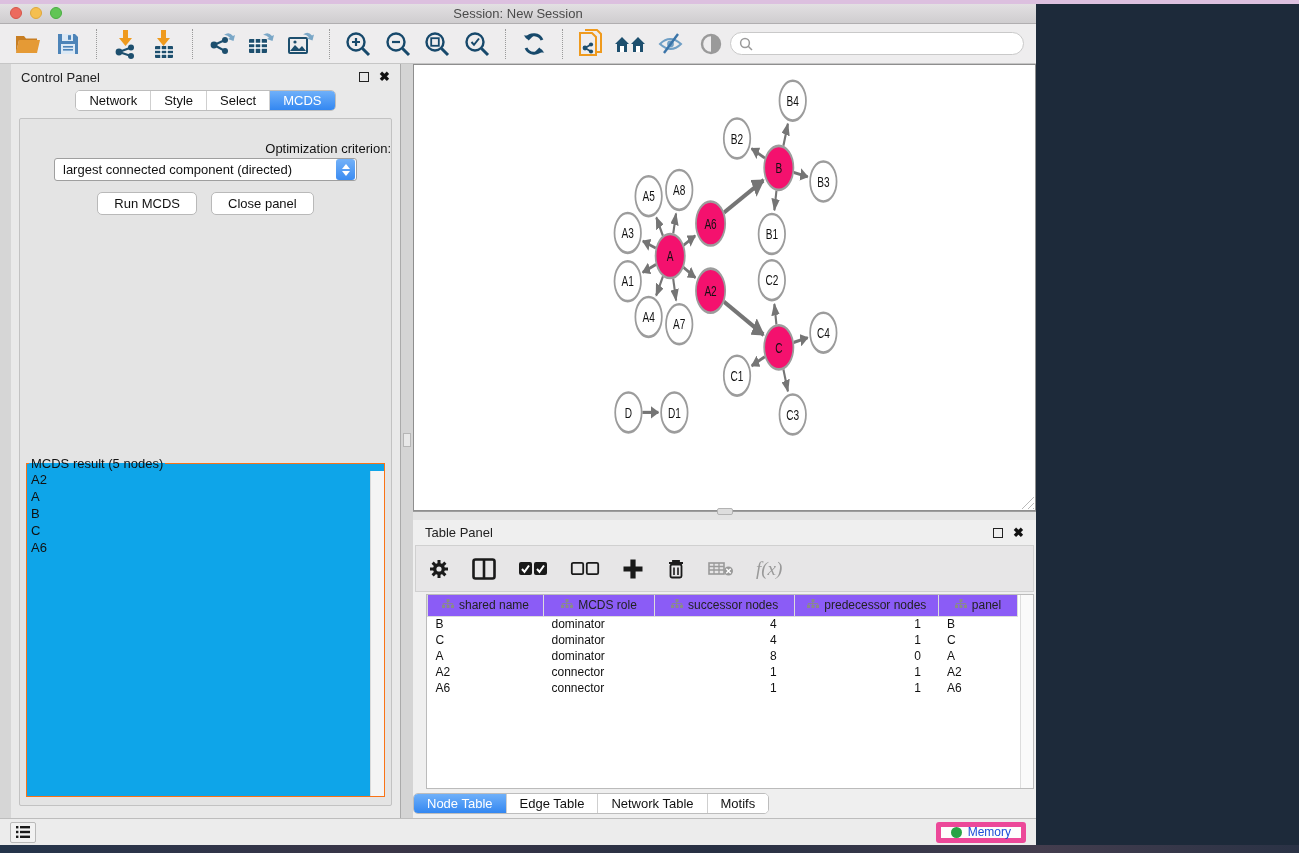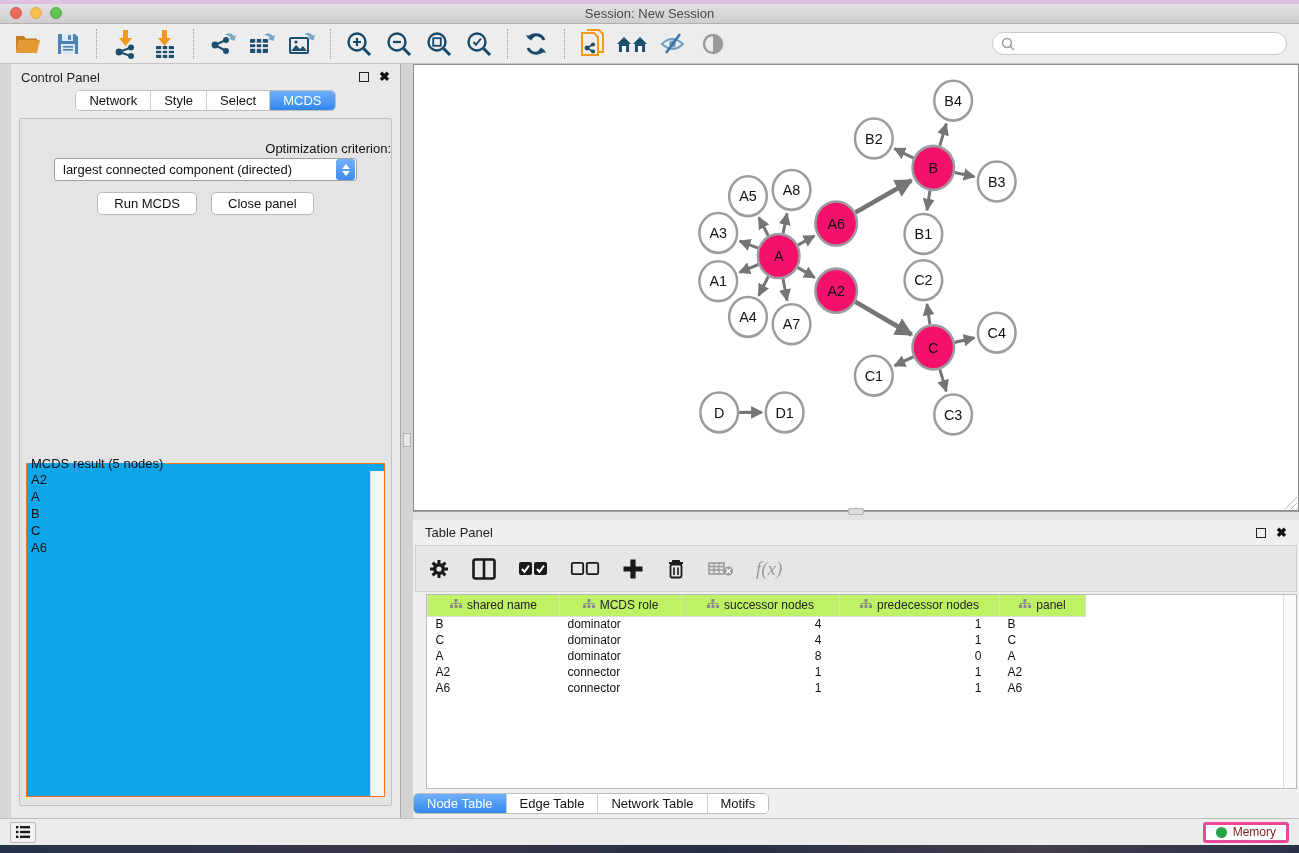--- a/index.html
+++ b/index.html
@@ -3,21 +3,21 @@
 <meta charset="utf-8">
 <style>
   * { margin:0; padding:0; box-sizing:border-box; }
   html,body { width:1299px; height:853px; overflow:hidden; font-family:"Liberation Sans", sans-serif; }
   body { background:#1d2a3a; }
 
   .wallpaper-top { position:absolute; top:0; left:0; width:1299px; height:4px; background:#dcc0df; }
   .wallpaper-bottom { position:absolute; top:845px; left:0; width:1299px; height:8px;
     background:linear-gradient(90deg,#24344a,#3a3547 30%,#273043 55%,#443d4e 80%,#2a3245); }
 
-  .app { position:absolute; top:4px; left:0; width:1299px; height:841px; background:#ececec; display:flex; flex-direction:column; }
+  .app { position:absolute; top:4px; left:0; width:1036px; height:841px; background:#ececec; display:flex; flex-direction:column; }
 
   
   .titlebar { height:20px; background:linear-gradient(#e2e0e2,#cfcdcf); border-bottom:1px solid #b0aeb0; position:relative; display:flex; align-items:center; justify-content:center; }
   .titlebar .title { font-size:13px; color:#4a4a4a; }
   .lights { position:absolute; left:10px; top:3px; display:flex; gap:8px; }
   .light { width:12px; height:12px; border-radius:50%; }
   .light.red { background:#ec6a5e; border:1px solid #d5554a; }
   .light.yellow { background:#f5bf4f; border:1px solid #dfa73b; }
   .light.green { background:#61c555; border:1px solid #4aad41; }
 
@@ -81,33 +81,33 @@
 
   
   .table-panel { flex:1; background:#efefef; display:flex; flex-direction:column; position:relative; }
   .tp-header { height:25px; display:flex; align-items:center; padding:0 12px; font-size:13px; color:#222; }
   .tp-header .ph-title { flex:1; }
   .tp-toolbar { height:47px; background:#e7e6e7; border:1px solid #d0d0d0; margin:0 2px; display:flex; align-items:center; padding:0 12px; gap:22px; }
   .tp-tbicon { display:flex; align-items:center; justify-content:center; }
 
   .tp-tablewrap { flex:1; background:#fff; border:1px solid #bbb; margin:2px 2px 0 13px; position:relative; overflow:hidden; }
   .tbl { border-collapse:collapse; table-layout:fixed; }
-  .tbl th { height:21px; background:#bef264; border:1px solid #dcdcdc; border-top:none; font-size:12px; font-weight:normal; color:#222; text-align:center; position:relative; }
+  .tbl th { height:21px; background:#8b5cf6; border:1px solid #dcdcdc; border-top:none; font-size:12px; font-weight:normal; color:#222; text-align:center; position:relative; }
   .tbl th .hdr-inner { display:flex; align-items:center; justify-content:center; gap:5px; }
   .tbl td { height:16px; font-size:12px; color:#111; padding:0 8px; white-space:nowrap; }
   .tbl td.num { text-align:right; padding-right:18px; }
   .tbl-scroll { position:absolute; top:0; right:0; bottom:0; width:13px; background:#fafafa; border-left:1px solid #ddd; }
 
   .tp-tabbar { height:29px; display:flex; align-items:center; justify-content:flex-start; }
 
   
   .statusbar { height:27px; background:#ececec; border-top:1px solid #bdbdbd; display:flex; align-items:center; padding:0 10px; }
   .sb-left-btn { width:26px; height:21px; border:1px solid #b9b9b9; background:#f2f2f2; border-radius:2px; display:flex; align-items:center; justify-content:center; }
   .sb-spacer { flex:1; }
-  .memory-btn { background:#fdfdfd; border:3px solid #ec4899; border-radius:3px; height:21px; display:flex; align-items:center; gap:6px; padding:0 10px; font-size:12px; color:#7f1d1d; }
+  .memory-btn { background:#fdfdfd; border:5px solid #ec4899; border-radius:3px; height:21px; display:flex; align-items:center; gap:6px; padding:0 10px; font-size:12px; color:#1d4ed8; }
   .mem-dot { width:11px; height:11px; border-radius:50%; background:#28a346; }
 
   svg text { font-family:"Liberation Sans", sans-serif; }
 </style>
 </head>
 <body>
 
 <div class="wallpaper-top"></div>
 <div class="wallpaper-bottom"></div>
 

